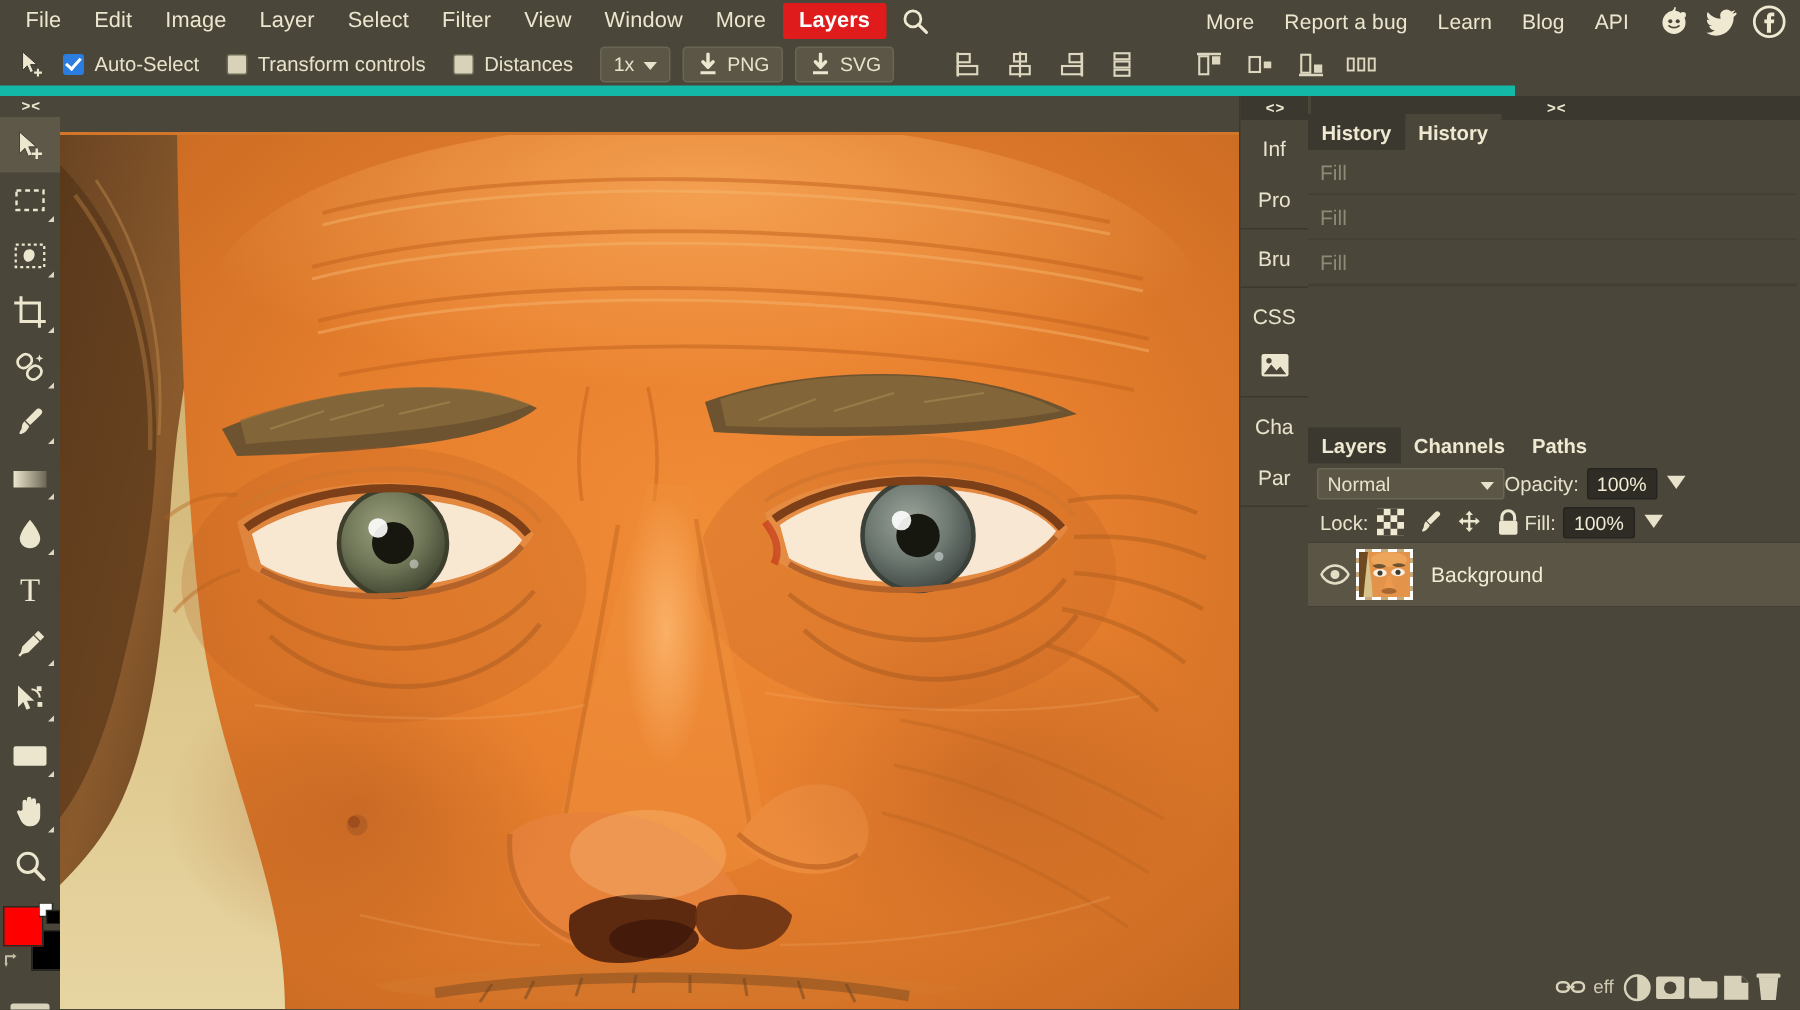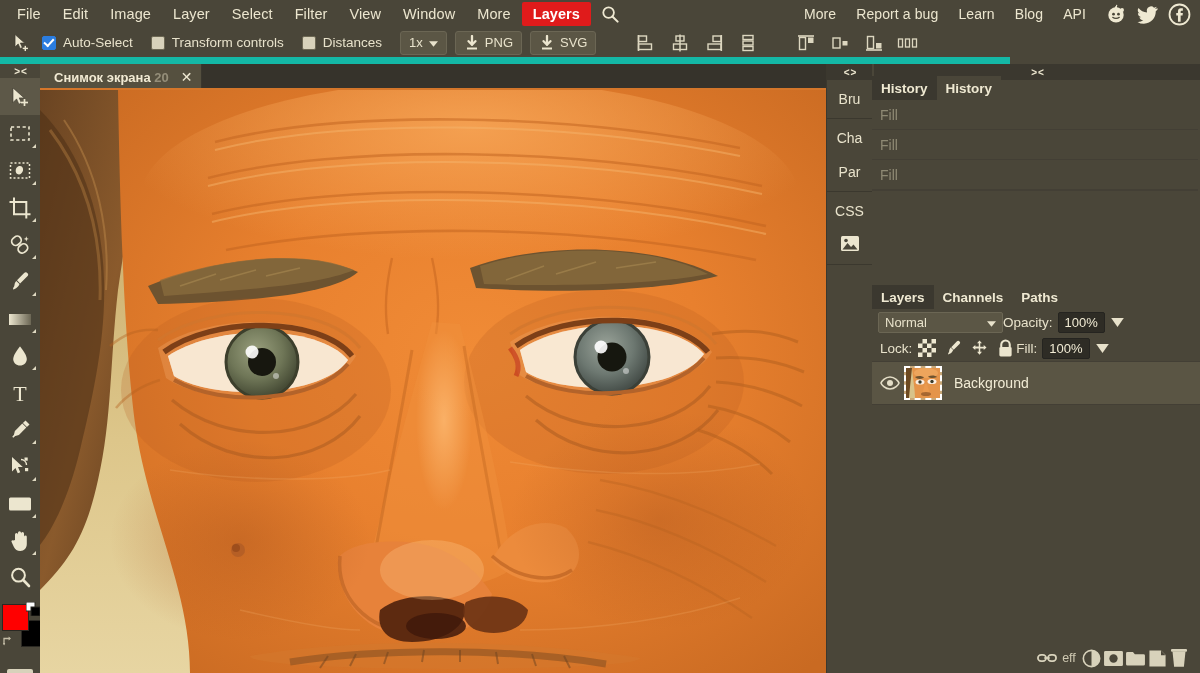--- a/index.html
+++ b/index.html
@@ -487,26 +487,20 @@
             <path d="M1 9l1.1 2.6L3.2 9z" fill="#c2bca6"></path>
           </svg>
       </div>
     </div>
 
     <div class="tool-bottom">
       <span class="qmask"></span>
     </div>
   </div>
 
-  <div class="tabbar">
-    <div class="doc-tab">
-      <span class="title"><span>Снимок экрана</span> <span class="dim">20</span></span>
-      <span class="close">✕</span>
-    </div>
-  </div>
   <div class="orange-rule"></div>
 
   <div class="canvas-wrap">
     <div class="photo" title="">
       <svg width="786" height="583" viewBox="0 0 786 583" preserveAspectRatio="none">
         <defs>
           <radialGradient id="skinBase" cx="50%" cy="45%" r="72%">
             <stop offset="0%" stop-color="#f08b36"></stop>
             <stop offset="45%" stop-color="#e8802e"></stop>
             <stop offset="100%" stop-color="#c96a22"></stop>
@@ -681,37 +675,41 @@
         </g>
 
         <rect x="0" y="0" width="786" height="583" fill="none"></rect>
       </svg>
     </div>
   </div>
 
   <div class="vdock">
     <div class="vd-collapse">&lt; &gt;</div>
     <div class="vd-group">
+      <div class="vd-item">Inf</div>
+      <div class="vd-item">Pro</div>
+    </div>
+    <div class="vd-group">
       <div class="vd-item">Bru</div>
-    </div>
-    <div class="vd-group">
-      <div class="vd-item">Cha</div>
-      <div class="vd-item">Par</div>
     </div>
     <div class="vd-group">
       <div class="vd-item">CSS</div>
       <div class="vd-item">
         <span>
           <svg width="20" height="17" viewBox="0 0 20 17">
               <rect x="1" y="1" width="18" height="15" rx="1.5" fill="#ece6cf"></rect>
               <circle cx="6" cy="5.5" r="1.8" fill="#4a4639"></circle>
               <path d="M2.5 14.5L7.5 8l3.5 4 2.5-2.6 4 5.1z" fill="#4a4639"></path>
             </svg>
         </span>
       </div>
+    </div>
+    <div class="vd-group">
+      <div class="vd-item">Cha</div>
+      <div class="vd-item">Par</div>
     </div>
   </div>
 
   <div class="rpanel">
 
     <div class="rp-collapse">&gt; &lt;</div>
 
     <div class="tabrow">
       <div class="ptab sel">History</div>
       <div class="ptab">History</div>

